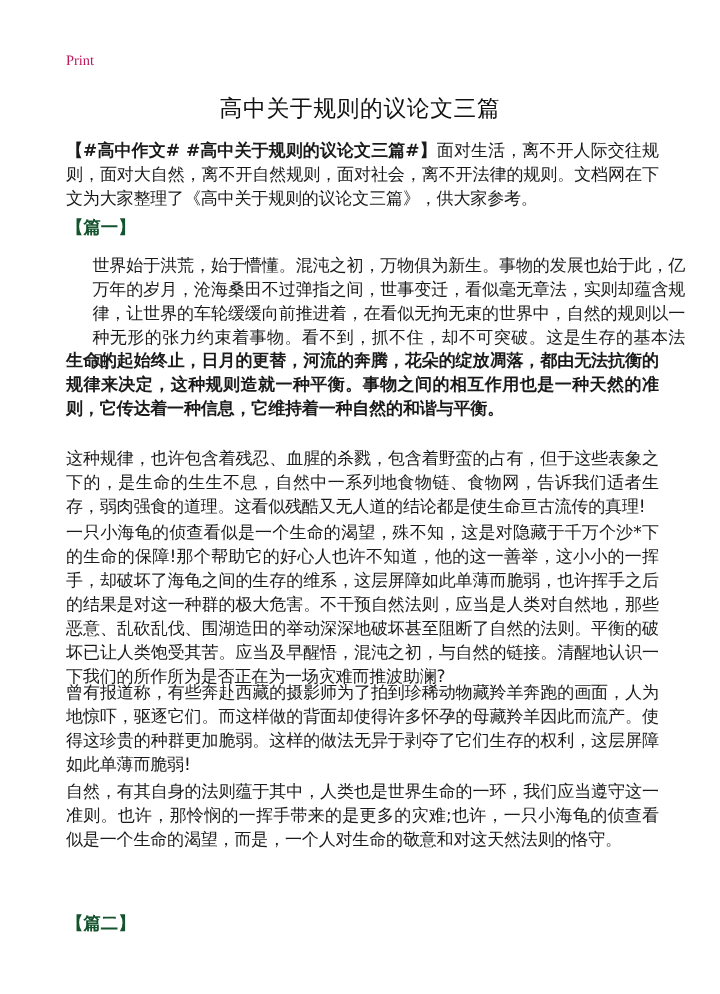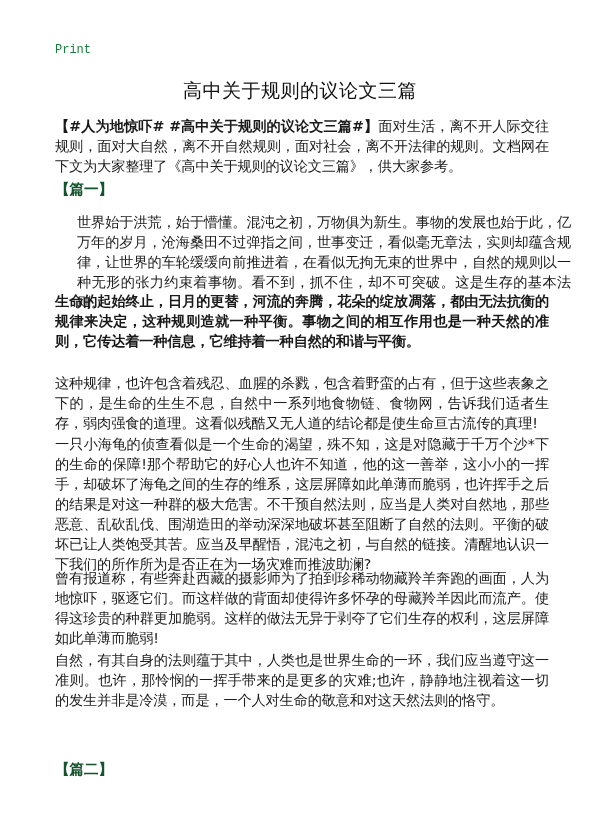--- a/index.html
+++ b/index.html
@@ -1,19 +1,19 @@
 <!DOCTYPE html>
 <html><head>
   <meta charset="utf-8">
   <style>
     html, body { margin: 0; padding: 0; background: #ffffff; }
     body { width: 600px; height: 828px; overflow: hidden; position: relative; }
     .print-label {
       position: absolute; left: 55px; top: 43px;
-      font-family: Liberation Mono, monospace; font-size: 12px; color: #15803d;
+      font-family: Liberation Serif, serif; font-size: 12px; color: #be185d;
     }
     .doc-title {
       position: absolute; left: 0; top: 78px; width: 600px; text-align: center;
       font-family: "DejaVu Sans", sans-serif; font-size: 19px; color: #111;
       letter-spacing: 0.5px;
     }
     .body-text {
       font-family: "DejaVu Sans", sans-serif; font-size: 14.2px; line-height: 20px;
       color: #1a1a1a; margin: 0; text-align: justify; letter-spacing: -0.15px;
     }
@@ -25,29 +25,29 @@
     }
     .para { position: absolute; left: 55px; width: 494px; }
   </style>
 </head>
 <body>
 
 <div class="print-label">Print</div>
 
 <h1 class="doc-title" style="margin:0;font-weight:normal;">高中关于规则的议论文三篇</h1>
 
-<p class="body-text intro"><span class="tag">【#人为地惊吓# #高中关于规则的议论文三篇#】</span><span>面对生活，离不开人际交往规则，面对大自然，离不开自然规则，面对社会，离不开法律的规则。文档网在下文为大家整理了《高中关于规则的议论文三篇》，供大家参考。</span></p>
+<p class="body-text intro"><span class="tag">【#高中作文# #高中关于规则的议论文三篇#】</span><span>面对生活，离不开人际交往规则，面对大自然，离不开自然规则，面对社会，离不开法律的规则。文档网在下文为大家整理了《高中关于规则的议论文三篇》，供大家参考。</span></p>
 
 <div class="section-heading" style="top:180px;">【篇一】</div>
 
 <p class="body-text para" style="top:212px;margin-left:22px;">世界始于洪荒，始于懵懂。混沌之初，万物俱为新生。事物的发展也始于此，亿万年的岁月，沧海桑田不过弹指之间，世事变迁，看似毫无章法，实则却蕴含规律，让世界的车轮缓缓向前推进着，在看似无拘无束的世界中，自然的规则以一种无形的张力约束着事物。看不到，抓不住，却不可突破。这是生存的基本法则。</p>
 
 <p class="body-text para" style="top:291px;font-weight:bold;">生命的起始终止，日月的更替，河流的奔腾，花朵的绽放凋落，都由无法抗衡的规律来决定，这种规则造就一种平衡。事物之间的相互作用也是一种天然的准则，它传达着一种信息，它维持着一种自然的和谐与平衡。</p>
 
 <p class="body-text para" style="top:373px;">这种规律，也许包含着残忍、血腥的杀戮，包含着野蛮的占有，但于这些表象之下的，是生命的生生不息，自然中一系列地食物链、食物网，告诉我们适者生存，弱肉强食的道理。这看似残酷又无人道的结论都是使生命亘古流传的真理!</p>
 
 <p class="body-text para" style="top:434px;">一只小海龟的侦查看似是一个生命的渴望，殊不知，这是对隐藏于千万个沙*下的生命的保障!那个帮助它的好心人也许不知道，他的这一善举，这小小的一挥手，却破坏了海龟之间的生存的维系，这层屏障如此单薄而脆弱，也许挥手之后的结果是对这一种群的极大危害。不干预自然法则，应当是人类对自然地，那些恶意、乱砍乱伐、围湖造田的举动深深地破坏甚至阻断了自然的法则。平衡的破坏已让人类饱受其苦。应当及早醒悟，混沌之初，与自然的链接。清醒地认识一下我们的所作所为是否正在为一场灾难而推波助澜?</p>
 
 <p class="body-text para" style="top:568px;">曾有报道称，有些奔赴西藏的摄影师为了拍到珍稀动物藏羚羊奔跑的画面，人为地惊吓，驱逐它们。而这样做的背面却使得许多怀孕的母藏羚羊因此而流产。使得这珍贵的种群更加脆弱。这样的做法无异于剥夺了它们生存的权利，这层屏障如此单薄而脆弱!</p>
 
-<p class="body-text para" style="top:650px;">自然，有其自身的法则蕴于其中，人类也是世界生命的一环，我们应当遵守这一准则。也许，那怜悯的一挥手带来的是更多的灾难;也许，静静地注视着这一切的发生并非是冷漠，而是，一个人对生命的敬意和对这天然法则的恪守。</p>
+<p class="body-text para" style="top:650px;">自然，有其自身的法则蕴于其中，人类也是世界生命的一环，我们应当遵守这一准则。也许，那怜悯的一挥手带来的是更多的灾难;也许，一只小海龟的侦查看似是一个生命的渴望，而是，一个人对生命的敬意和对这天然法则的恪守。</p>
 
 <div class="section-heading" style="top:760px;">【篇二】</div>
 
 </body></html>

